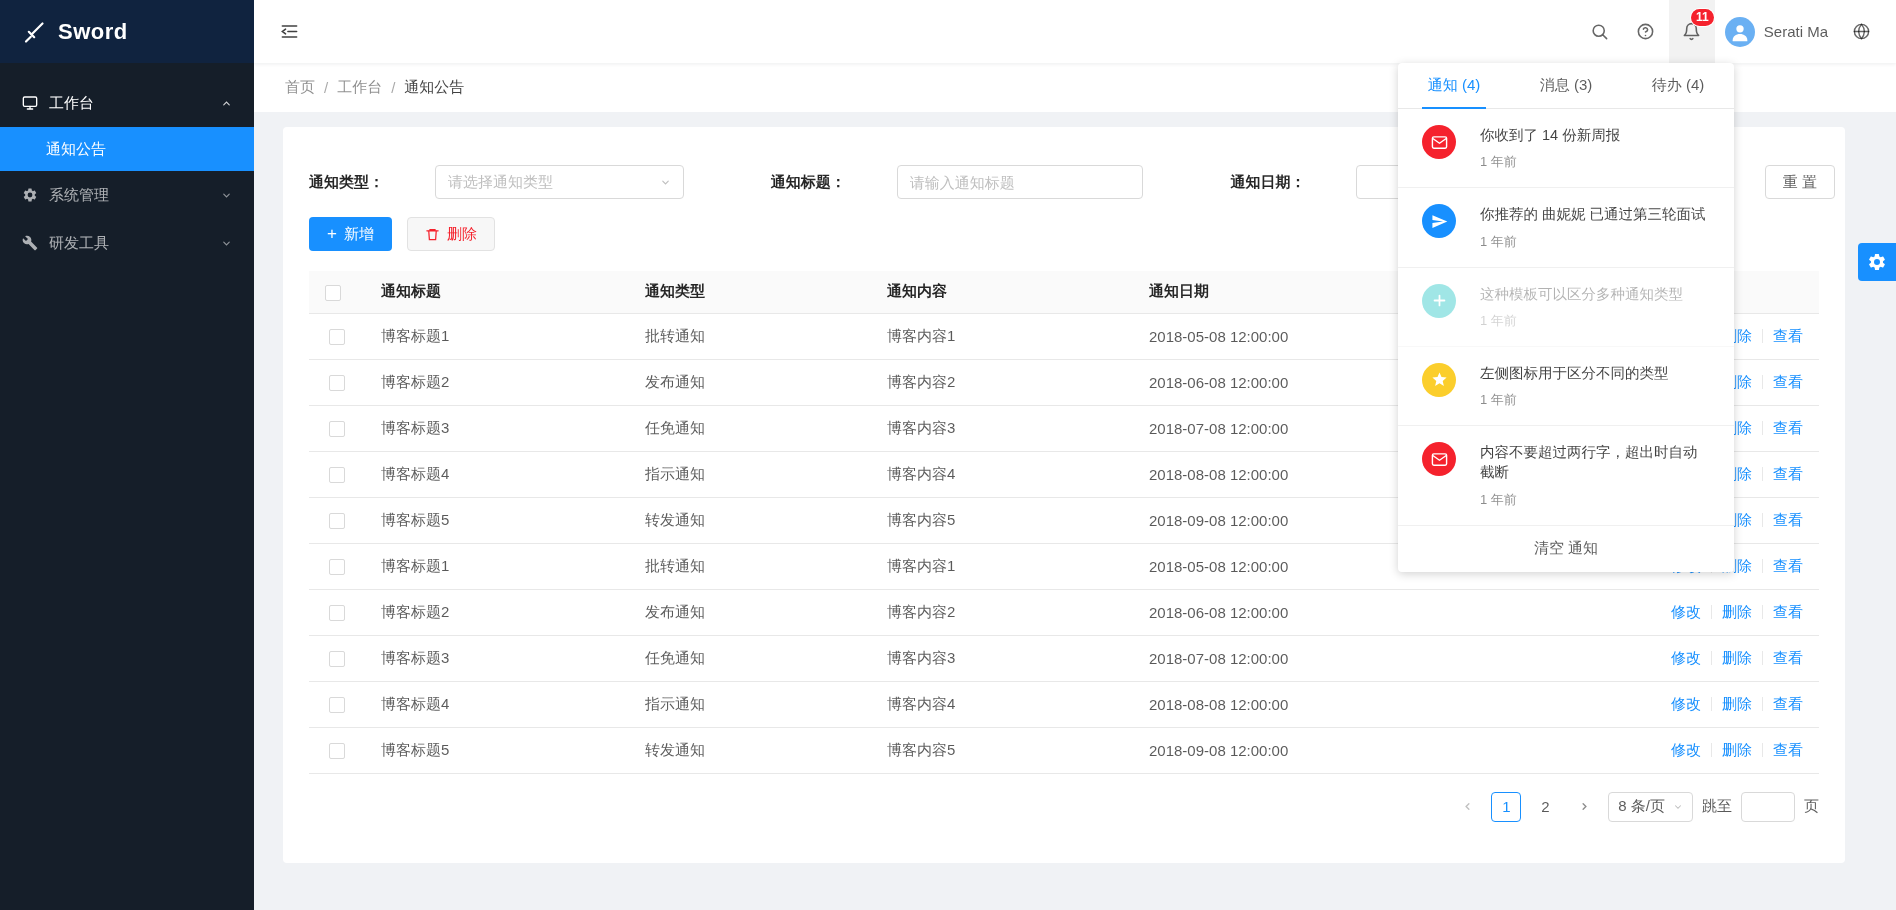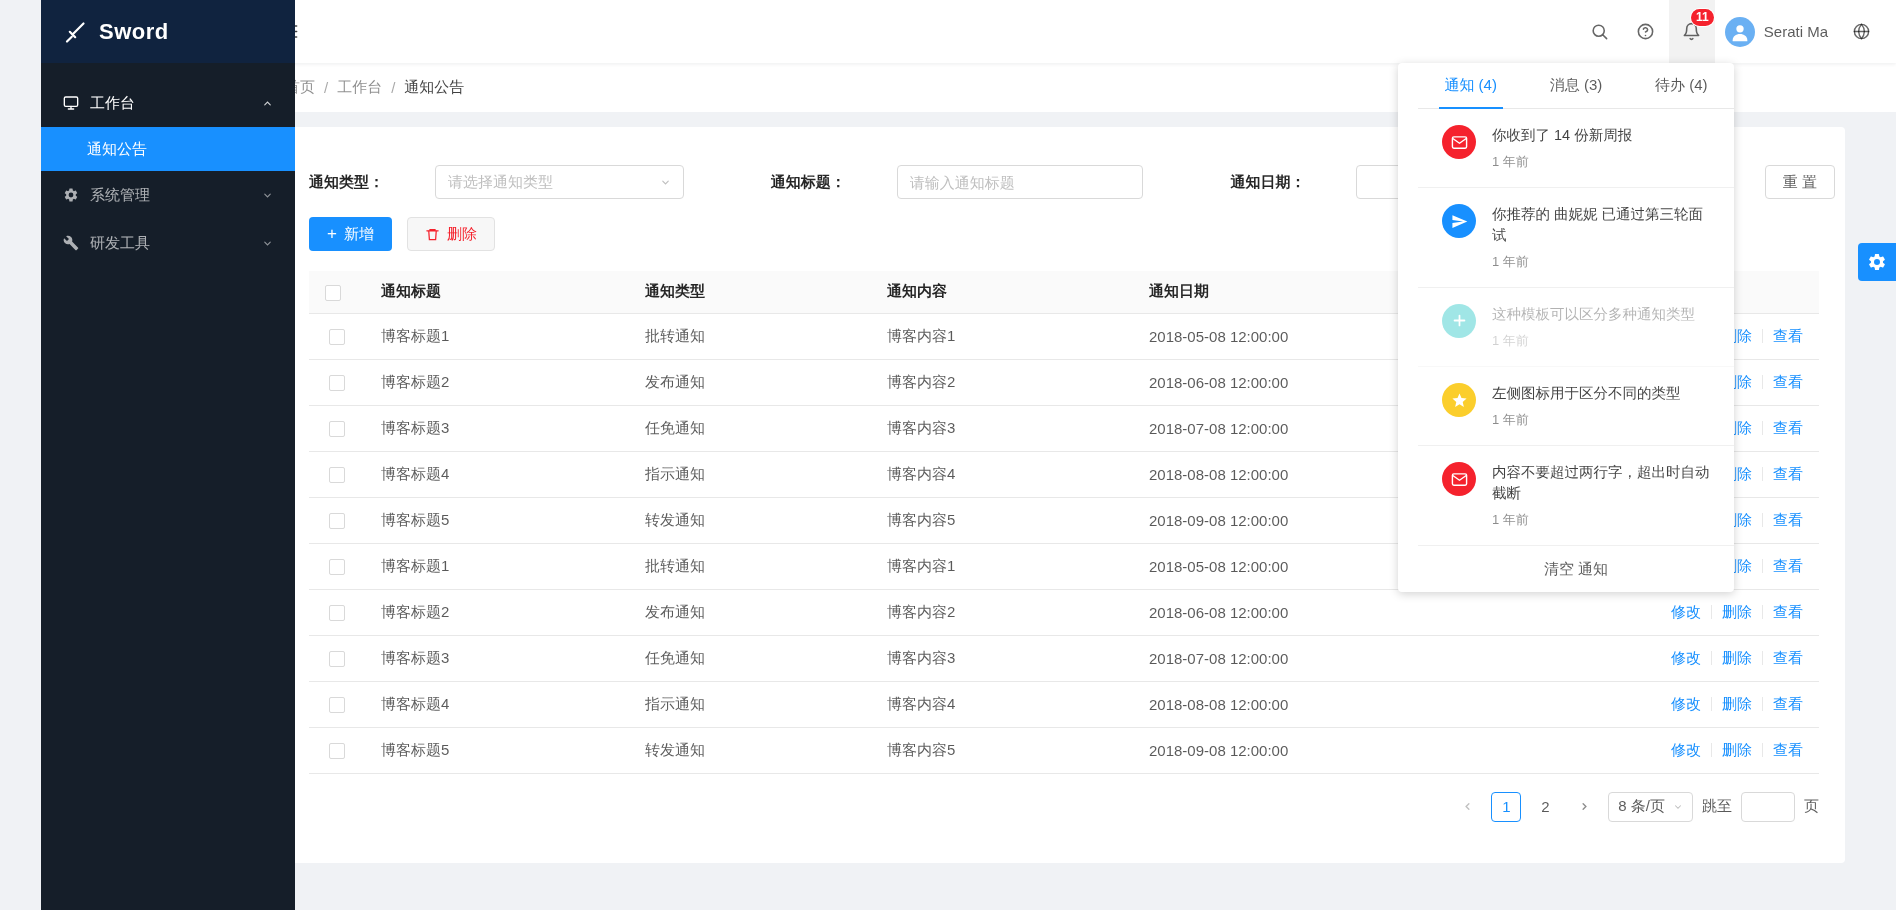--- a/index.html
+++ b/index.html
@@ -8,21 +8,21 @@
     font-family:"Liberation Sans","DejaVu Sans",sans-serif;
     background:#f0f2f5;
     color:rgba(0,0,0,.65);
     font-size:15px;
     position:relative;
     overflow:hidden;
   }
   svg { display:block; }
 
   
-  .sidebar { position:absolute; left:0; top:0; width:254px; height:910px; background:#151e29; z-index:20;margin-left:41px; }
+  .sidebar { position:absolute; left:0; top:0; width:254px; height:910px; background:#151e29; z-index:20; }
   .logo { height:63px; background:#10233f; display:flex; align-items:center; padding-left:22px; gap:12px; }
   .logo-text { color:#fff; font-size:22px; font-weight:bold; letter-spacing:.5px; }
   .menu { padding-top:16px; }
   .menu-item { height:48px; display:flex; align-items:center; padding:0 22px; color:rgba(255,255,255,.65); cursor:pointer; }
   .menu-item.open { color:#fff; }
   .menu-item .mi-label { flex:1; margin-left:11px; }
   .menu-item svg.mi-icon { width:16px; height:16px; }
   .menu-item svg.arrow { width:11px; height:11px; opacity:.8; }
   .submenu-item { height:44px; display:flex; align-items:center; padding-left:46px; color:#fff; cursor:pointer; }
   .submenu-item.active { background:#1890ff; }
@@ -93,27 +93,27 @@
   .pg-prev { color:rgba(0,0,0,.25); }
   .pg-next { color:rgba(0,0,0,.45); }
   .pg-num.current { border:1px solid #1890ff; color:#1890ff; background:#fff; }
   .size-select { height:30px; border:1px solid #d9d9d9; border-radius:4px; display:flex; align-items:center; gap:8px;
                  padding:0 9px; cursor:pointer; background:#fff; }
   .size-select svg { width:10px; height:10px; color:#bfbfbf; }
   .jump-input { width:54px; height:30px; border:1px solid #d9d9d9; border-radius:4px; outline:none; padding:0 8px; font-size:15px; }
 
   
   .notice-panel { position:absolute; left:1398px; top:63px; width:336px; background:#fff; border-radius:4px;
-                  box-shadow:0 2px 10px rgba(0,0,0,.18); z-index:30;padding-left:20px; }
+                  box-shadow:0 2px 10px rgba(0,0,0,.18); z-index:30; }
   .notice-tabs { display:flex; height:46px; border-bottom:1px solid #e8e8e8; }
   .notice-tab { flex:1; display:flex; align-items:center; justify-content:center; cursor:pointer; color:rgba(0,0,0,.65); position:relative; }
   .notice-tab.active { color:#1890ff; }
   .notice-tab.active::after { content:""; position:absolute; bottom:-1px; left:50%; transform:translateX(-50%);
                               width:64px; height:2px; background:#1890ff; }
-  .notice-item { display:flex; gap:16px; padding:16px 24px; border-bottom:1px solid #f0f0f0; align-items:flex-start; cursor:pointer; }
+  .notice-item { display:flex; gap:24px; padding:16px 24px; border-bottom:1px solid #f0f0f0; align-items:flex-start; cursor:pointer; }
   .notice-item.read { opacity:.4; }
   .n-avatar { width:34px; height:34px; border-radius:50%; display:flex; align-items:center; justify-content:center; flex-shrink:0; }
   .n-avatar svg { width:17px; height:17px; }
   .n-body { flex:1; min-width:0; }
   .n-title { color:rgba(0,0,0,.75); line-height:1.4; margin-bottom:8px; font-size:14.5px; }
   .n-time { color:rgba(0,0,0,.45); font-size:13px; }
   .notice-footer { height:46px; display:flex; align-items:center; justify-content:center; color:rgba(0,0,0,.65); cursor:pointer; }
 
   
   .setting-handle { position:absolute; right:0; top:243px; width:38px; height:38px; background:#1890ff;

